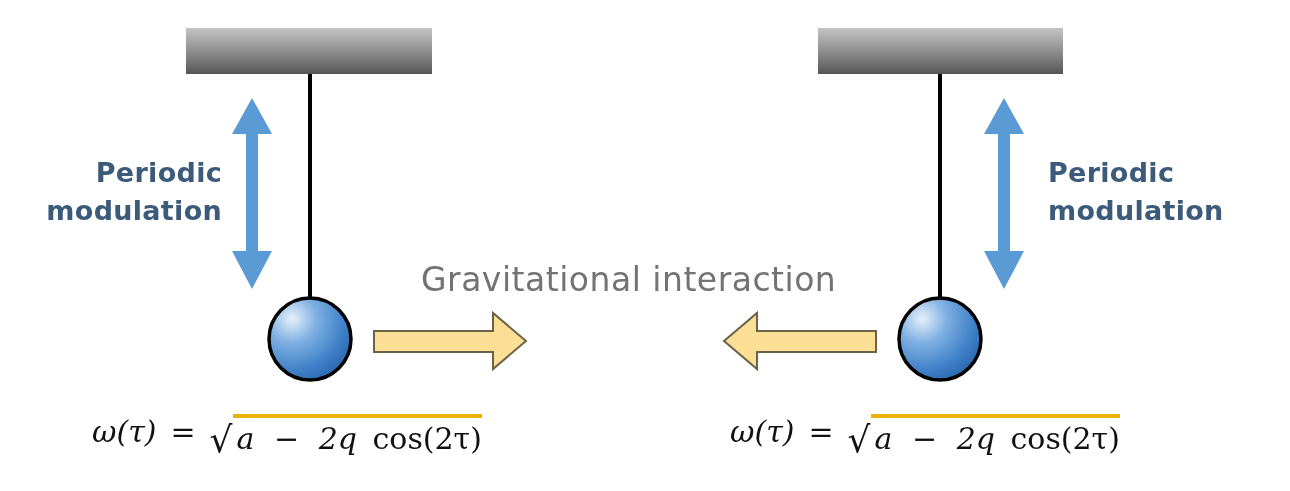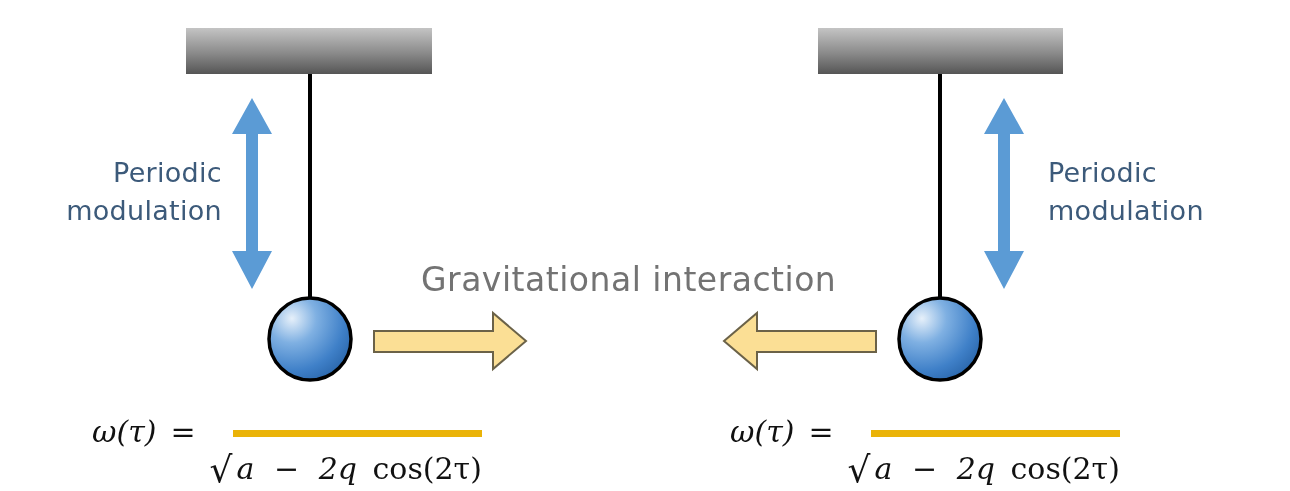--- a/index.html
+++ b/index.html
@@ -1,27 +1,27 @@
 <!DOCTYPE html>
 <html><head>
 <meta charset="utf-8">
 <style>
   html, body { margin: 0; padding: 0; background: #ffffff; }
   body { width: 1290px; height: 491px; position: relative; overflow: hidden; font-family: "Liberation Sans", sans-serif; }
   .abs { position: absolute; }
   svg.scene { position: absolute; left: 0; top: 0; }
-  .label-blue { color: #3c5a7a; font-size: 27px; line-height: 38px; font-family: "DejaVu Sans", sans-serif; font-weight: 400; letter-spacing: 0.3px; }
+  .label-blue { color: #3c5a7a; font-size: 27px; line-height: 38px; font-family: "DejaVu Sans", sans-serif; font-weight: 700; letter-spacing: 0.3px; }
   .label-left { text-align: right; }
   .label-right { text-align: left; }
   .grav { color: #737373; font-size: 33px; font-family: "DejaVu Sans", sans-serif; letter-spacing: 0.5px; white-space: nowrap; }
   .formula { font-family: "DejaVu Serif", serif; font-size: 30px; color: #111; white-space: nowrap; display: flex; align-items: flex-start; }
   .formula i { font-style: italic; }
   .sqrt-wrap { display: inline-flex; align-items: flex-end; }
   .sqrt-sign { font-size: 36px; line-height: 1; transform: translateY(2px); }
-  .radicand { border-top: 7px solid #eab308; padding-top: 14px; padding-left: 4px; margin-top: 16px; }
+  .radicand { border-top: 4px solid #eab308; padding-top: 3px; padding-left: 4px; }
 </style>
 </head>
 <body>
 
 <svg class="scene" width="1290" height="491" viewBox="0 0 1290 491">
   <defs>
     <linearGradient id="ceilGrad" x1="0" y1="0" x2="0" y2="1">
       <stop offset="0" stop-color="#c4c4c4"></stop>
       <stop offset="0.55" stop-color="#8a8a8a"></stop>
       <stop offset="1" stop-color="#555555"></stop>

